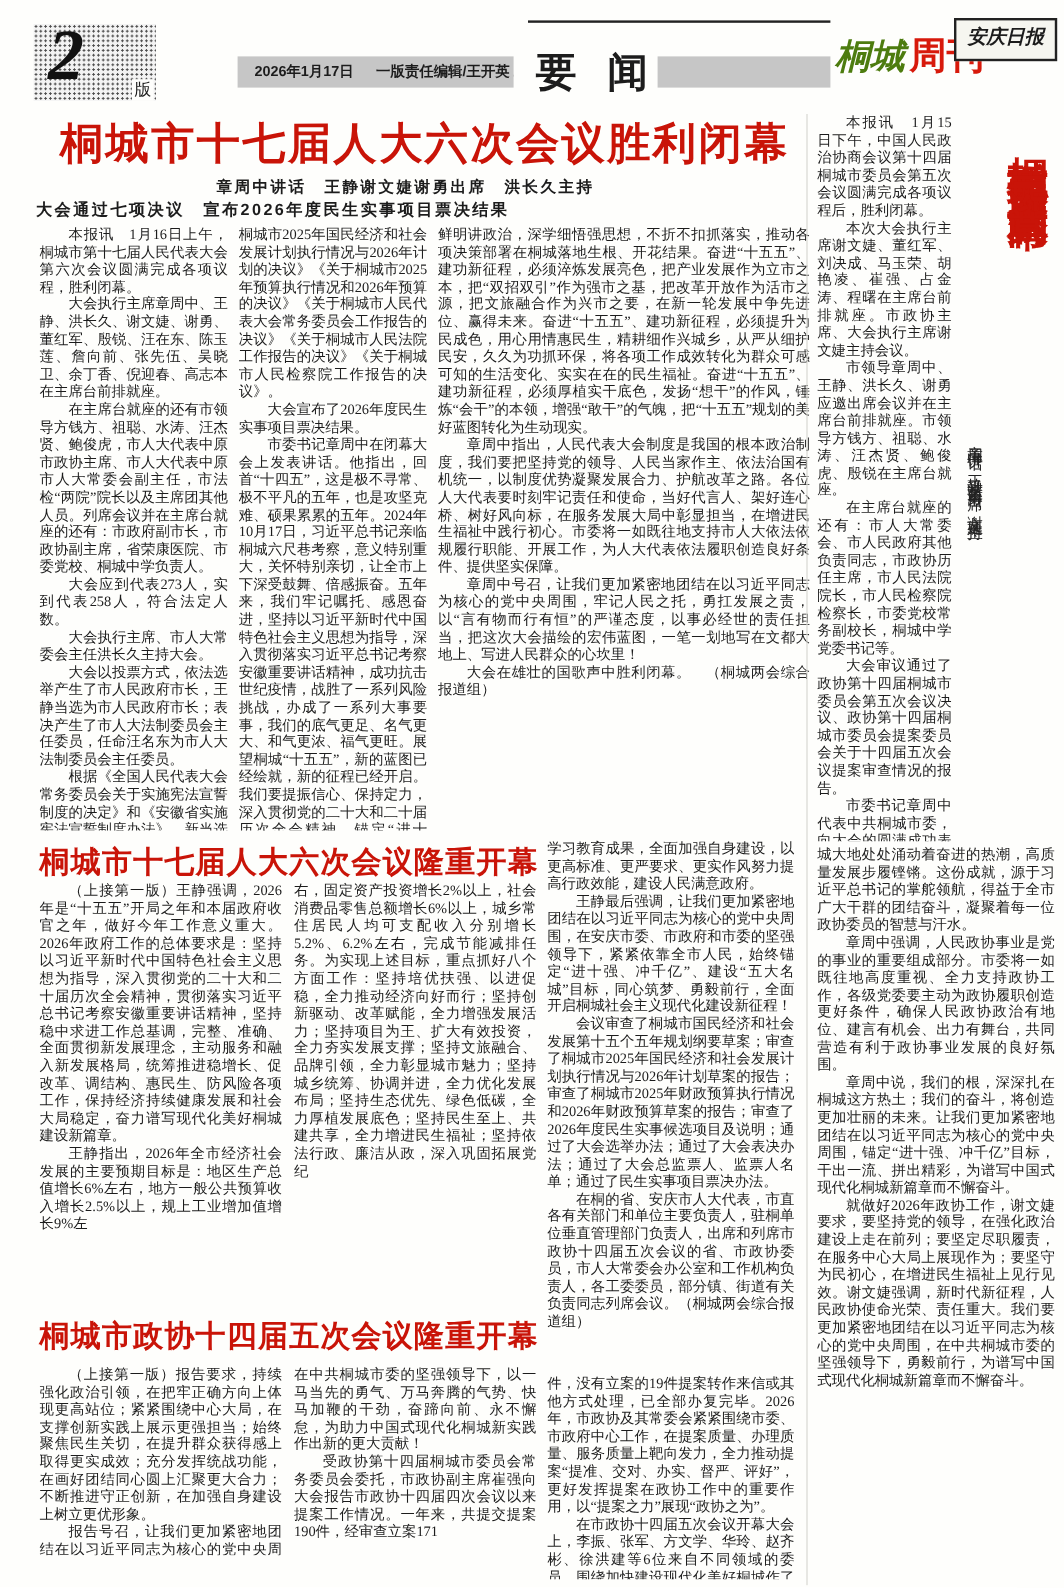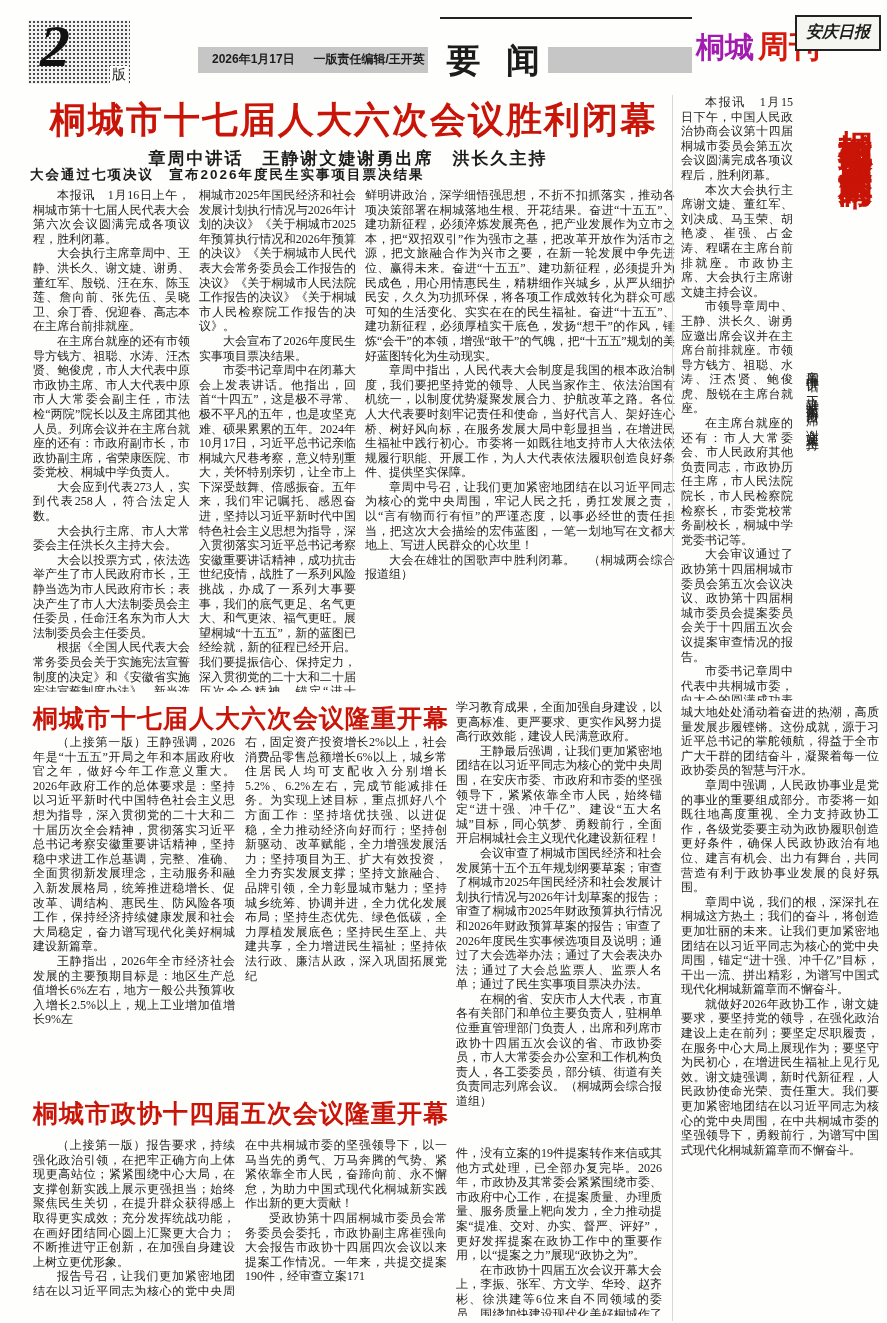--- a/index.html
+++ b/index.html
@@ -14,38 +14,38 @@
     font-family:"Liberation Serif",serif;color:#111;}
   .pn-label{position:absolute;right:2px;bottom:0px;font-size:14px;background:#fefefc;padding:0 2px;}
   .date-bar{position:absolute;left:198px;top:47px;width:494px;height:26px;background:#c6c6c6;}
   .date-text{position:absolute;left:212px;top:51px;font-size:12px;font-weight:bold;
     font-family:"Liberation Sans",sans-serif;white-space:nowrap;}
   .section-title{position:absolute;left:428px;top:38px;width:120px;height:44px;background:#fefefc;
     text-align:right;font-size:34px;font-weight:900;letter-spacing:8px;
     font-family:Liberation Sans, sans-serif;}
   .topline{position:absolute;left:440px;top:17px;width:252px;height:2px;background:#222;}
   .weekly{position:absolute;left:696px;top:26px;white-space:nowrap;}
-  .weekly .w1{font-size:29px;color:#a21caf;font-weight:bold;
+  .weekly .w1{font-size:29px;color:#4d7c0f;font-style:italic;font-weight:bold;
     font-family:"Liberation Serif",serif;}
   .weekly .w2{font-size:31px;color:#d7190b;font-weight:900;font-family:"Liberation Sans",sans-serif;}
   .paper-box{position:absolute;left:795px;top:15px;width:82px;height:32px;border:2px solid #222;
     background:#f6f6f0;text-align:center;line-height:30px;font-size:16px;font-style:italic;
     font-weight:bold;}
   
   .cols{display:flex;}
   .colx{overflow:hidden;text-align:justify;}
   .colx p{margin:0;text-indent:2em;}
   .colx p.nx{text-indent:0;}
   .body12{font-size:12px;line-height:14.6px;}
   
   .a1-headline{position:absolute;left:30px;top:96px;width:648px;text-align:center;
     font-size:36px;font-weight:900;color:#c91408;letter-spacing:2px;
     font-family:"Liberation Sans",sans-serif;white-space:nowrap;}
-  .a1-byline1{position:absolute;left:24px;top:147px;width:648px;text-align:center;
-    font-size:17px;font-weight:bold;letter-spacing:2px;font-family:"Liberation Sans",sans-serif;}
+  .a1-byline1{position:absolute;left:14px;top:147px;width:648px;text-align:center;
+    font-size:13px;font-weight:bold;letter-spacing:2px;font-family:"Liberation Sans",sans-serif;}
   .a1-byline2{position:absolute;left:30px;top:166px;width:648px;
     font-size:13.5px;font-weight:bold;letter-spacing:2px;font-family:"Liberation Sans",sans-serif;}
   .a1-body{position:absolute;left:33px;top:188px;width:642px;height:504px;gap:9px;}
   .a1-c1,.a1-c2{width:157px;height:504px;}
   .a1-c3{width:310px;height:504px;}
   
   .lowleft{position:absolute;left:33px;top:700px;width:414px;}
   .a2-headline,.a3-headline{width:414px;text-align:center;font-size:25px;font-weight:900;
     color:#c91408;font-family:"Liberation Sans",sans-serif;white-space:nowrap;letter-spacing:1px;}
   .a2-headline{margin-top:2px;}
@@ -134,21 +134,21 @@
           <p class="nx">右，固定资产投资增长2%以上，社会消费品零售总额增长6%以上，城乡常住居民人均可支配收入分别增长5.2%、6.2%左右，完成节能减排任务。为实现上述目标，重点抓好八个方面工作：坚持培优扶强、以进促稳，全力推动经济向好而行；坚持创新驱动、改革赋能，全力增强发展活力；坚持项目为王、扩大有效投资，全力夯实发展支撑；坚持文旅融合、品牌引领，全力彰显城市魅力；坚持城乡统筹、协调并进，全力优化发展布局；坚持生态优先、绿色低碳，全力厚植发展底色；坚持民生至上、共建共享，全力增进民生福祉；坚持依法行政、廉洁从政，深入巩固拓展党纪</p>
         </div>
     </div>
     <div class="a3-headline">桐城市政协十四届五次会议隆重开幕</div>
     <div class="a3-body cols body12">
       <div class="colx">
           <p>（上接第一版）报告要求，持续强化政治引领，在把牢正确方向上体现更高站位；紧紧围绕中心大局，在支撑创新实践上展示更强担当；始终聚焦民生关切，在提升群众获得感上取得更实成效；充分发挥统战功能，在画好团结同心圆上汇聚更大合力；不断推进守正创新，在加强自身建设上树立更优形象。</p>
           <p>报告号召，让我们更加紧密地团结在以习近平同志为核心的党中央周围，</p>
         </div>
       <div class="colx">
-          <p class="nx">在中共桐城市委的坚强领导下，以一马当先的勇气、万马奔腾的气势、紧紧依靠全市人民，奋蹄向前、永不懈怠，为助力中国式现代化桐城新实践作出新的更大贡献！</p>
+          <p class="nx">在中共桐城市委的坚强领导下，以一马当先的勇气、万马奔腾的气势、快马加鞭的干劲，奋蹄向前、永不懈怠，为助力中国式现代化桐城新实践作出新的更大贡献！</p>
           <p>受政协第十四届桐城市委员会常务委员会委托，市政协副主席崔强向大会报告市政协十四届四次会议以来提案工作情况。一年来，共提交提案190件，经审查立案171</p>
         </div>
     </div>
   </div>
 
   <div class="mid-col body12">
     <div class="seg1">
         <p class="nx">学习教育成果，全面加强自身建设，以更高标准、更严要求、更实作风努力提高行政效能，建设人民满意政府。</p>
         <p>王静最后强调，让我们更加紧密地团结在以习近平同志为核心的党中央周围，在安庆市委、市政府和市委的坚强领导下，紧紧依靠全市人民，始终锚定“进十强、冲千亿”、建设“五大名城”目标，同心筑梦、勇毅前行，全面开启桐城社会主义现代化建设新征程！</p>
         <p>会议审查了桐城市国民经济和社会发展第十五个五年规划纲要草案；审查了桐城市2025年国民经济和社会发展计划执行情况与2026年计划草案的报告；审查了桐城市2025年财政预算执行情况和2026年财政预算草案的报告；审查了2026年度民生实事候选项目及说明；通过了大会选举办法；通过了大会表决办法；通过了大会总监票人、监票人名单；通过了民生实事项目票决办法。</p>

